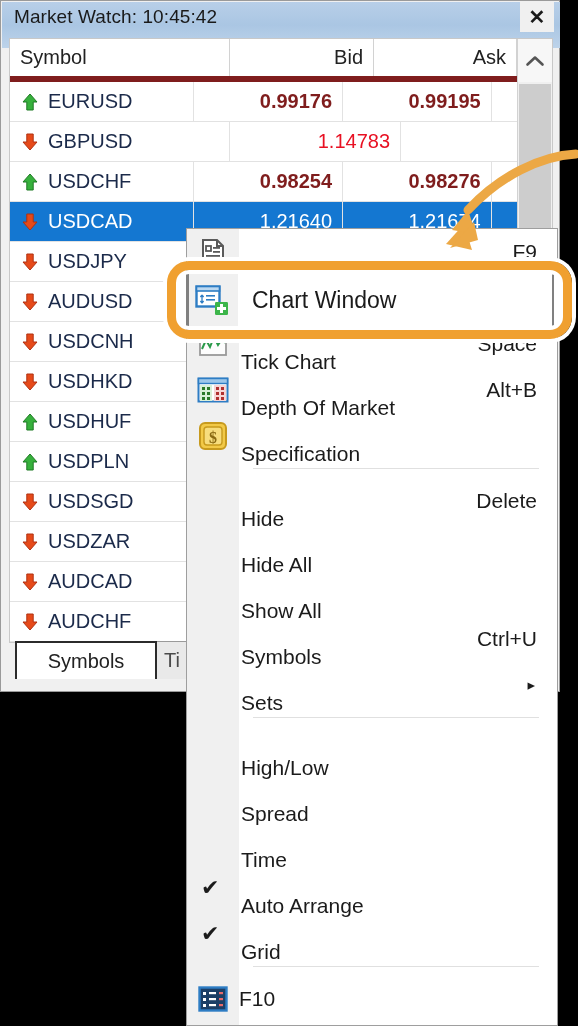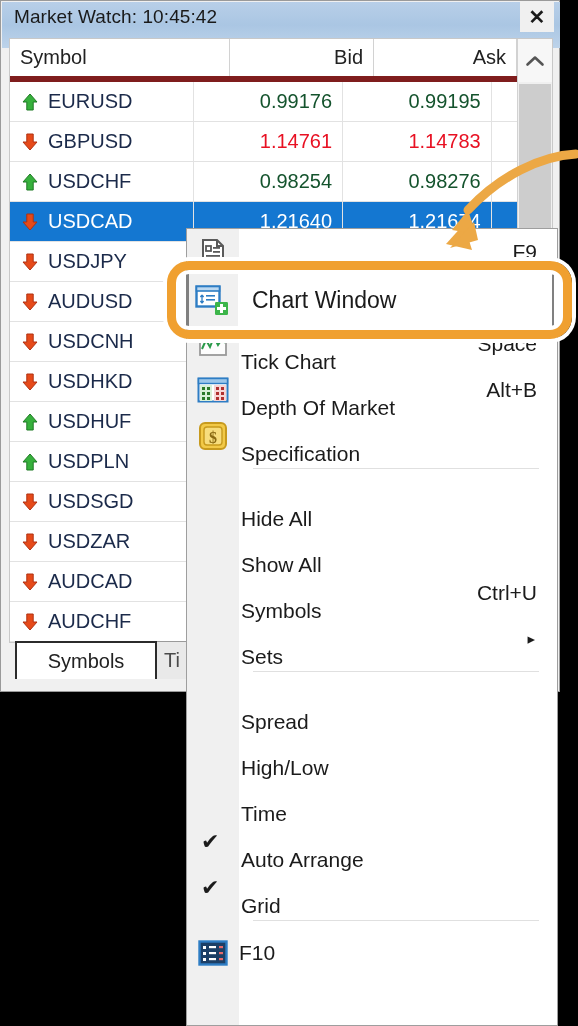--- a/index.html
+++ b/index.html
@@ -103,21 +103,21 @@
     display: flex;
     align-items: center;
     padding: 0 10px;
     font-size: 20px;
   }
   .cell.col-symbol { border-right: 1px solid #e2e2e2; }
   .cell.col-bid { border-right: 1px solid #e2e2e2; }
   .cell.col-ask { border-right: 1px solid #e2e2e2; }
   .sym-text { color: #1b2a4a; }
   .data-row.selected .sym-text { color: #ffffff; }
-  .px-up   { color: #14532d; }
+  .px-up   { color: #7f1d1d; font-weight: bold; }
   .px-down { color: #e81123; }
   .data-row.selected .px-up,
   .data-row.selected .px-down { color: #ffffff; }
 
   .arrow-icon {
     width: 20px; height: 20px;
     margin-right: 8px;
     flex: 0 0 20px;
     position: relative;
   }
@@ -357,21 +357,20 @@
           <div class="cell col-ask px-up">0.99195</div>
           <div class="cell col-scroll"></div>
         </div>
         <div class="data-row">
           <div class="cell col-symbol">
             <span class="arrow-icon"><svg width="20" height="20" viewBox="0 0 20 20">
                 <path d="M10,18 L3,10 L6.8,10 L6.8,2 L13.2,2 L13.2,10 L17,10 Z" fill="#e64a19" stroke="#b03010" stroke-width="1"></path>
               </svg></span>
             <span class="sym-text">GBPUSD</span>
           </div>
-          <div class="cell col-bid px-down">1.14761</div>
           <div class="cell col-ask px-down">1.14783</div>
           <div class="cell col-scroll"></div>
         </div>
         <div class="data-row">
           <div class="cell col-symbol">
             <span class="arrow-icon"><svg width="20" height="20" viewBox="0 0 20 20">
                 <path d="M10,2 L17,10 L13.2,10 L13.2,18 L6.8,18 L6.8,10 L3,10 Z" fill="#36b03c" stroke="#1f7a24" stroke-width="1"></path>
               </svg></span>
             <span class="sym-text">USDCHF</span>
           </div>
@@ -600,20 +599,25 @@
             <rect x="6" y="6" width="18" height="18" rx="3" fill="#f7dd7d" stroke="#c79a1e" stroke-width="1.4"></rect>
             <text x="15" y="22" font-size="16" text-anchor="middle" fill="#8a6a12" font-family="serif" font-weight="bold">$</text>
           </svg>
         </span>
         <span class="mi-label">Specification</span>
         <span class="mi-accel"></span>
       </div>
       <div class="menu-sep"></div>
       <div class="menu-item">
         <span class="mi-icon"></span>
+        <span class="mi-label">Hide</span>
+        <span class="mi-accel">Delete</span>
+      </div>
+      <div class="menu-item">
+        <span class="mi-icon"></span>
         <span class="mi-label">Hide All</span>
         <span class="mi-accel"></span>
       </div>
       <div class="menu-item">
         <span class="mi-icon"></span>
         <span class="mi-label">Show All</span>
         <span class="mi-accel"></span>
       </div>
       <div class="menu-item">
         <span class="mi-icon"></span>
@@ -621,26 +625,26 @@
         <span class="mi-accel">Ctrl+U</span>
       </div>
       <div class="menu-item">
         <span class="mi-icon"></span>
         <span class="mi-label">Sets</span>
         <span class="mi-submarker">▸</span>
       </div>
       <div class="menu-sep"></div>
       <div class="menu-item">
         <span class="mi-icon"></span>
+        <span class="mi-label">High/Low</span>
+        <span class="mi-accel"></span>
+      </div>
+      <div class="menu-item">
+        <span class="mi-icon"></span>
         <span class="mi-label">Spread</span>
-        <span class="mi-accel"></span>
-      </div>
-      <div class="menu-item">
-        <span class="mi-icon"></span>
-        <span class="mi-label">High/Low</span>
         <span class="mi-accel"></span>
       </div>
       <div class="menu-item">
         <span class="mi-icon"></span>
         <span class="mi-label">Time</span>
         <span class="mi-accel"></span>
       </div>
       <div class="menu-item">
         <span class="mi-check">✔</span>
         <span class="mi-icon"></span>

